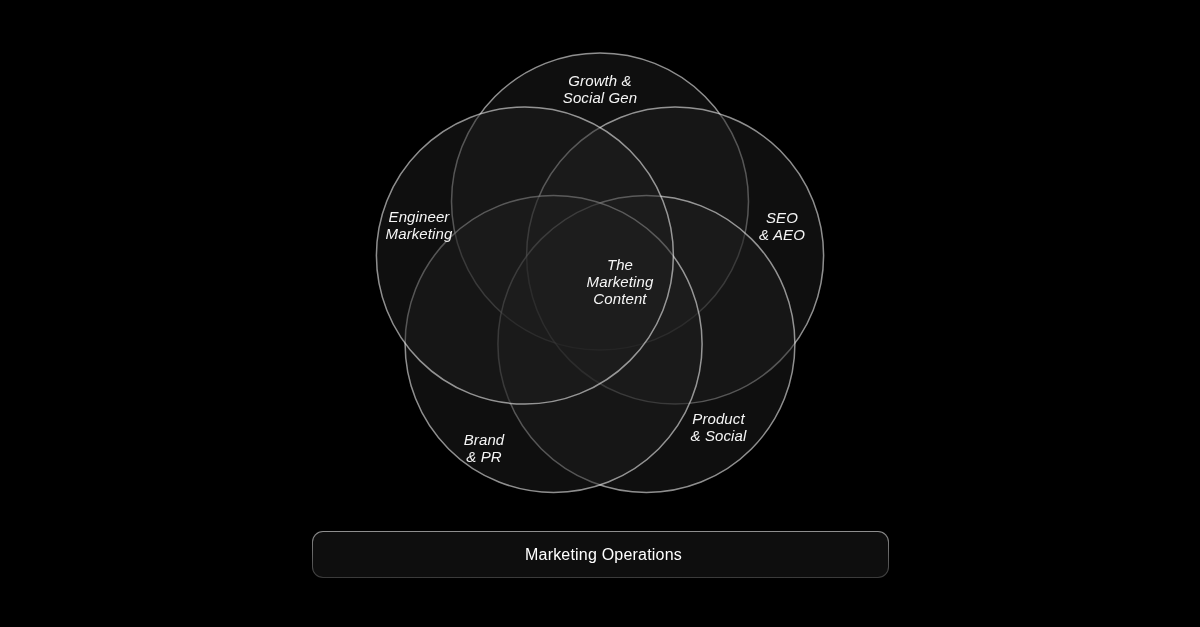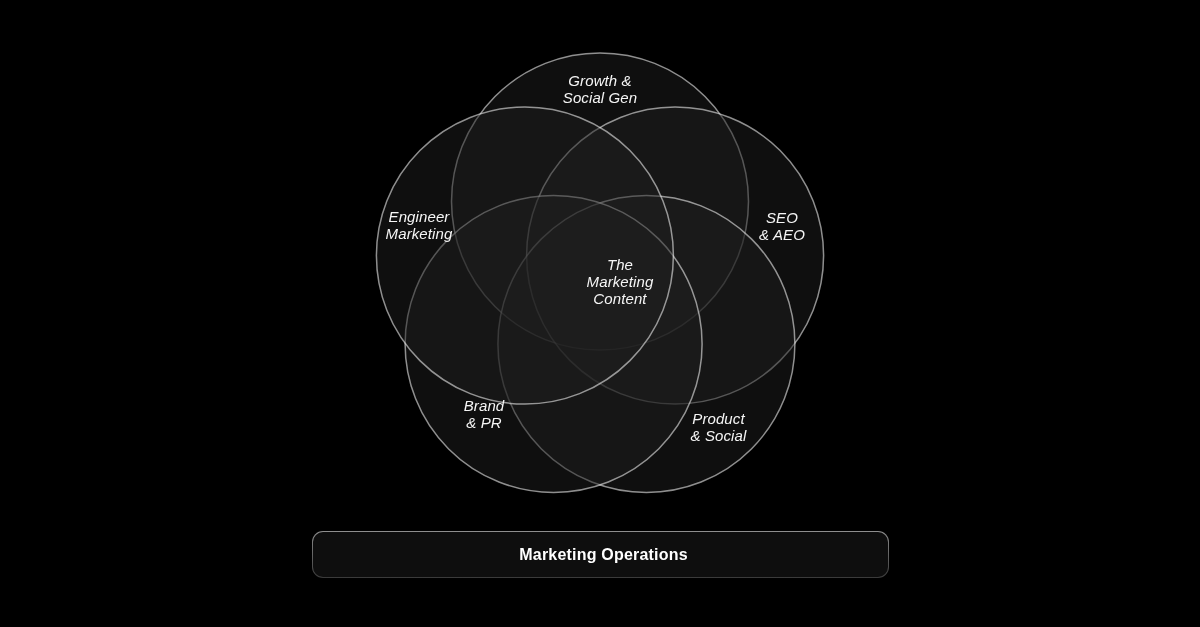--- a/index.html
+++ b/index.html
@@ -41,21 +41,21 @@
     background:
       linear-gradient(var(--bar-background, #0e0e0e), var(--bar-background, #0e0e0e)) padding-box,
       linear-gradient(180deg, var(--bar-border-top, #8f8f8f), var(--bar-border-bottom, #3a3a3a)) border-box;
     display: flex;
     align-items: center;
     justify-content: center;
   }
   .ops-bar span {
     color: var(--bar-text, #ffffff);
     font-size: 16px;
-    font-weight: 700;
+    font-weight: 400;
     letter-spacing: 0.2px;
     margin-left: 7px;
   }
 </style>
 </head>
 <body>
 
 <div class="stage">
 
   <svg class="venn" width="1200" height="627" viewBox="0 0 1200 627" aria-hidden="true">
@@ -74,21 +74,21 @@
   <div class="vlabel" style="left:782px; top:225.5px;text-align:center;">
     <div>SEO</div>
     <div>&amp; AEO</div>
   </div>
 
   <div class="vlabel" style="left:718.5px; top:427px;">
     <div>Product</div>
     <div>&amp; Social</div>
   </div>
 
-  <div class="vlabel" style="left:484px; top:414px;">
+  <div class="vlabel" style="left:484px; top:448px;">
     <div>Brand</div>
     <div>&amp; PR</div>
   </div>
 
   <div class="vlabel" style="left:419px; top:225px;">
     <div>Engineer</div>
     <div>Marketing</div>
   </div>
 
   <div class="vlabel" style="left:620px; top:281px;">

